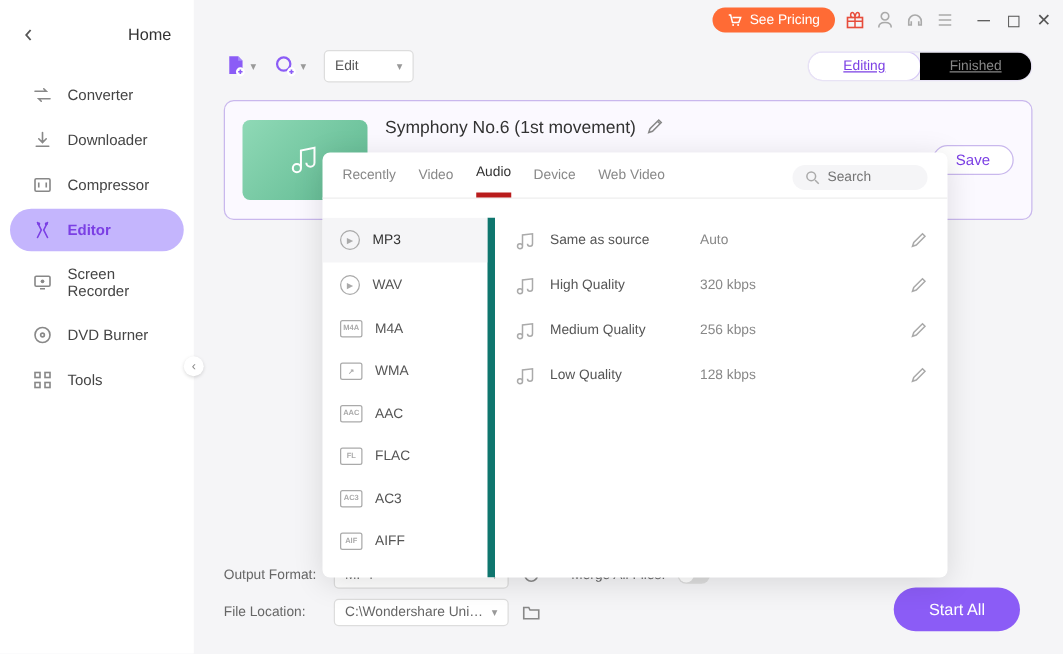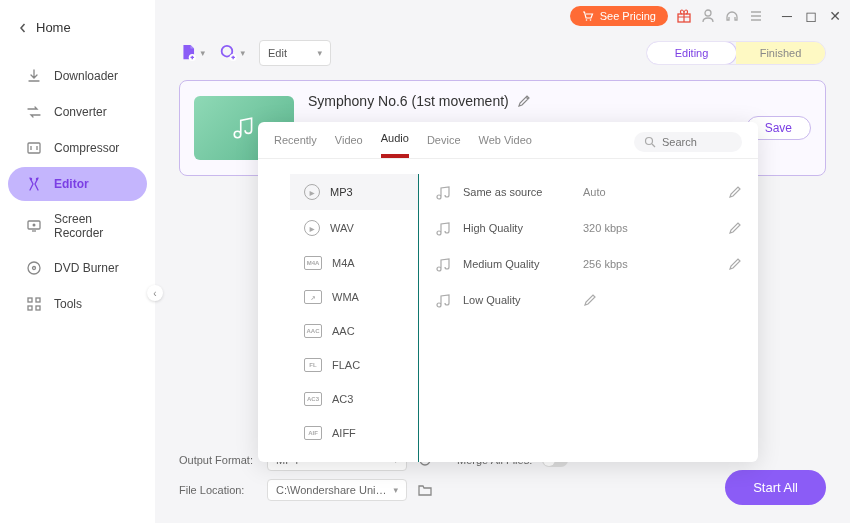--- a/index.html
+++ b/index.html
@@ -8,106 +8,106 @@
 
 .titlebar { height: 32px; display: flex; align-items: center; justify-content: flex-end; padding: 0 8px; gap: 8px; }
 .pricing-btn { background: #ff6b35; color: #fff; border-radius: 14px; padding: 4px 12px; font-size: 11px; display: flex; align-items: center; gap: 6px; cursor: pointer; }
 .cart-icon { width: 12px; height: 12px; }
 .titlebar-icon { width: 16px; height: 16px; color: #888; cursor: pointer; display: flex; align-items: center; justify-content: center; }
 .win-controls { display: flex; gap: 10px; margin-left: 8px; }
 .win-btn { width: 14px; height: 14px; color: #555; cursor: pointer; display: flex; align-items: center; justify-content: center; font-size: 14px; }
 
 
 .sidebar { position: absolute; left: 0; top: 0; width: 155px; height: 100%; background: #fff; padding-top: 10px; }
-.sidebar-home { display: flex; align-items: center; gap: 8px; padding: 10px 18px; font-size: 13px; color: #333; cursor: pointer; }
+.sidebar-home { display: flex; align-items: center; gap: 20px; padding: 10px 18px; font-size: 13px; color: #333; cursor: pointer; justify-content: space-between; }
 .sidebar-home .back-chev { width: 10px; height: 10px; }
 .sidebar-item { display: flex; align-items: center; gap: 12px; padding: 9px 18px; font-size: 12px; color: #444; cursor: pointer; border-radius: 18px; margin: 2px 8px; }
 .sidebar-item.active { background: #c4b5fd; color: #7b3fe4; font-weight: bold; }
 .sidebar-item .sb-icon { width: 16px; height: 16px; flex-shrink: 0; }
 .collapse-handle { position: absolute; right: -8px; top: 285px; width: 16px; height: 16px; background: #fff; border-radius: 50%; box-shadow: 0 1px 3px rgba(0,0,0,0.15); display: flex; align-items: center; justify-content: center; cursor: pointer; font-size: 10px; color: #888; }
 
 
 .main { position: absolute; left: 155px; top: 32px; right: 0; bottom: 0; padding: 0 24px; }
 .toolbar { display: flex; align-items: center; gap: 14px; padding: 8px 0 14px; }
 .tool-icon { width: 26px; height: 26px; display: flex; align-items: center; justify-content: center; cursor: pointer; font-size: 18px; position: relative; }
 .tool-icon svg { width: 22px; height: 22px; }
 .tool-icon .chev { font-size: 9px; color: #999; margin-left: 2px; }
 .edit-select { width: 72px; height: 26px; border: 1px solid #ddd; border-radius: 4px; font-size: 11px; padding: 0 8px; background: #fff; color: #555; display: flex; align-items: center; justify-content: space-between; cursor: pointer; }
 .seg-control { margin-left: auto; width: 180px; height: 24px; border: 1px solid #e8e3f5; border-radius: 12px; display: flex; overflow: hidden; font-size: 11px; }
-.seg { flex: 1; display: flex; align-items: center; justify-content: center; cursor: pointer; color: #888; }
+.seg { flex: 1; display: flex; align-items: center; justify-content: center; cursor: pointer; color: #888; text-decoration: underline; }
 .seg.active { background: #fff; color: #7b3fe4; border-radius: 12px; box-shadow: 0 0 0 1px #d6c9f5; }
-.seg:not(.active) { background: #fef9c3; }
+.seg:not(.active) { background: #000000; }
 
 
 .file-card { border: 1px solid #c9b8ed; border-radius: 8px; padding: 12px 14px; display: flex; align-items: center; gap: 14px; background: #fbf9ff; position: relative; }
 .thumb { width: 100px; height: 64px; border-radius: 6px; background: linear-gradient(135deg, #8fd9b6, #5eb890); display: flex; align-items: center; justify-content: center; color: #fff; }
 .thumb svg { width: 26px; height: 26px; }
 .file-meta { flex: 1; }
 .file-title-row { display: flex; align-items: center; gap: 8px; font-size: 14px; color: #333; }
 .edit-pen { width: 14px; height: 14px; color: #888; cursor: pointer; }
 .edit-tools { display: flex; gap: 8px; margin-top: 32px; }
 .et { width: 22px; height: 22px; border: 1px solid #e0e0e0; border-radius: 4px; display: flex; align-items: center; justify-content: center; cursor: pointer; color: #888; font-size: 11px; background: #fff; }
 .save-btn { border: 1px solid #c9b8ed; color: #7b3fe4; border-radius: 16px; padding: 4px 18px; font-size: 12px; cursor: pointer; background: #fff; }
 
 
 .format-popup { position: absolute; top: 122px; left: 258px; width: 500px; height: 340px; background: #fff; border-radius: 6px; box-shadow: 0 4px 24px rgba(0,0,0,0.12); display: flex; flex-direction: column; z-index: 100; gap: 15px; }
 .fp-tabs { display: flex; align-items: center; padding: 10px 16px 0; gap: 18px; font-size: 11px; color: #888; border-bottom: 1px solid #eee; position: relative; }
 .fp-tab { padding-bottom: 10px; cursor: pointer; }
 .fp-tab.active { color: #333; font-weight: 400; border-bottom: 4px solid #b91c1c; }
 .fp-search { margin-left: auto; display: flex; align-items: center; gap: 6px; background: #f5f5f7; border-radius: 12px; padding: 4px 10px; margin-bottom: 6px; }
 .fp-search input { border: none; background: transparent; outline: none; font-size: 11px; width: 70px; }
 .fp-body { flex: 1; display: flex; overflow: hidden; }
-.fmt-list { width: 161px; border-right: 1px solid #0f766e; overflow-y: auto; padding-left: 32px; }
+.fmt-list { width: 138px; border-right: 6px solid #0f766e; overflow-y: auto; }
 .fmt-item { display: flex; align-items: center; gap: 10px; padding: 10px 14px; font-size: 11px; color: #555; cursor: pointer; }
 .fmt-item.active { background: #f5f5f7; color: #333; }
 .fmt-icon { width: 18px; height: 14px; border: 1.5px solid #aaa; border-radius: 2px; font-size: 6px; display: flex; align-items: center; justify-content: center; color: #aaa; font-weight: bold; }
 .fmt-icon.round { border-radius: 50%; width: 16px; height: 16px; }
 .quality-list { flex: 1; }
 .q-item { display: flex; align-items: center; padding: 10px 16px; font-size: 11px; color: #555; cursor: pointer; }
 .q-icon { width: 16px; height: 16px; margin-right: 12px; color: #aaa; }
 .q-name { width: 120px; }
 .q-rate { flex: 1; color: #888; }
 .q-edit { width: 14px; height: 14px; color: #aaa; cursor: pointer; }
 
 
 .footer { position: absolute; left: 0; right: 0; bottom: 0; padding: 8px 24px 14px 24px; font-size: 11px; color: #666; }
 .footer-row { display: flex; align-items: center; gap: 10px; margin-bottom: 8px; }
 .footer-label { width: 78px; }
 .footer-select { width: 140px; height: 22px; border: 1px solid #ddd; border-radius: 4px; background: #fff; display: flex; align-items: center; justify-content: space-between; padding: 0 8px; cursor: pointer; font-size: 11px; }
 .footer-icon { width: 16px; height: 16px; color: #888; cursor: pointer; }
 .merge-label { margin-left: 14px; }
 .toggle { width: 26px; height: 14px; background: #ddd; border-radius: 7px; position: relative; cursor: pointer; }
 .toggle::after { content: ''; width: 12px; height: 12px; background: #fff; border-radius: 50%; position: absolute; top: 1px; left: 1px; }
-.start-all { position: absolute; right: 24px; bottom: 18px; background: #8b5cf6; color: #fff; border-radius: 18px; padding: 10px 28px; font-size: 13px; cursor: pointer; }
+.start-all { position: absolute; right: 34px; bottom: 18px; background: #8b5cf6; color: #fff; border-radius: 18px; padding: 10px 28px; font-size: 13px; cursor: pointer; }
 
 svg { display: block; }
 .chev-down { font-size: 9px; color: #999; }
 </style>
 </head>
 <body>
 
 <div class="sidebar">
   <div class="sidebar-home">
     <svg class="back-chev" viewBox="0 0 10 10">
         <path d="M6.5 1 L3 5 L6.5 9" stroke="#555" stroke-width="1.5" fill="none"></path>
       </svg>
     <span>Home</span>
   </div>
   <div style="height:12px"></div>
   <div class="sidebar-item">
     <svg class="sb-icon" viewBox="0 0 16 16">
+        <path d="M2 5h9l-2-2m5 8H5l2 2" stroke="#888" stroke-width="1.3" fill="none" stroke-linecap="round"></path>
+      </svg>
+    <span>Converter</span>
+  </div>
+  <div class="sidebar-item">
+    <svg class="sb-icon" viewBox="0 0 16 16">
         <path d="M8 2v8m-3-3 3 3 3-3M3 13h10" stroke="#888" stroke-width="1.3" fill="none" stroke-linecap="round"></path>
       </svg>
     <span>Downloader</span>
-  </div>
-  <div class="sidebar-item">
-    <svg class="sb-icon" viewBox="0 0 16 16">
-        <path d="M2 5h9l-2-2m5 8H5l2 2" stroke="#888" stroke-width="1.3" fill="none" stroke-linecap="round"></path>
-      </svg>
-    <span>Converter</span>
   </div>
   <div class="sidebar-item">
     <svg class="sb-icon" viewBox="0 0 16 16">
         <rect x="2" y="3" width="12" height="10" rx="1" stroke="#888" stroke-width="1.3" fill="none"></rect>
         <path d="M5 6v4m6-4v4" stroke="#888" stroke-width="1.3"></path>
       </svg>
     <span>Compressor</span>
   </div>
   <div class="sidebar-item active">
     <svg class="sb-icon" viewBox="0 0 16 16">
@@ -343,19 +343,20 @@
         <span class="q-rate">256 kbps</span>
         <svg class="q-edit" viewBox="0 0 14 14">
             <path d="M2 12l1-3 7-7 2 2-7 7-3 1z" stroke="#aaa" stroke-width="1.2" fill="none"></path>
           </svg>
       </div>
       <div class="q-item">
         <svg class="q-icon" viewBox="0 0 16 16">
             <path d="M6 13a2 2 0 11-4 0 2 2 0 014 0zm0 0V4l8-1v8a2 2 0 11-4 0" stroke="#aaa" stroke-width="1.2" fill="none"></path>
           </svg>
         <span class="q-name">Low Quality</span>
+        <span class="q-rate">128 kbps</span>
         <svg class="q-edit" viewBox="0 0 14 14">
             <path d="M2 12l1-3 7-7 2 2-7 7-3 1z" stroke="#aaa" stroke-width="1.2" fill="none"></path>
           </svg>
       </div>
     </div>
   </div>
 </div>
 
 </body></html>

